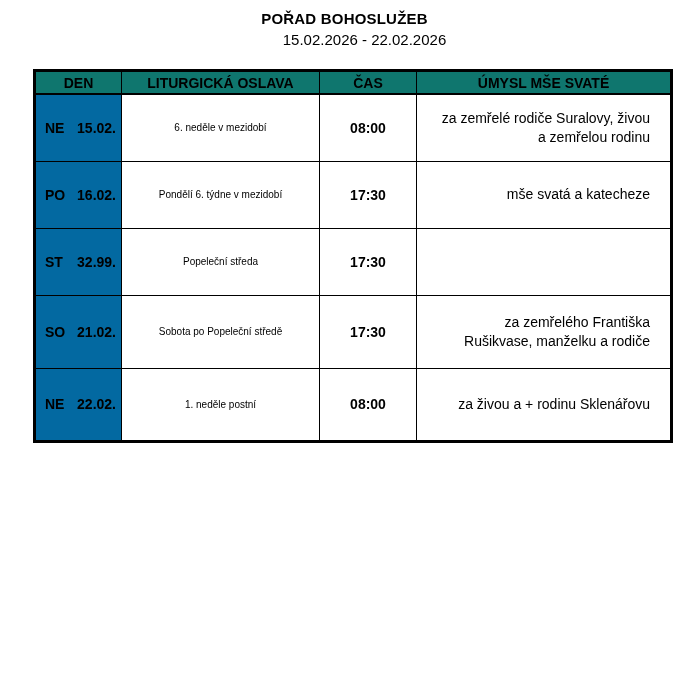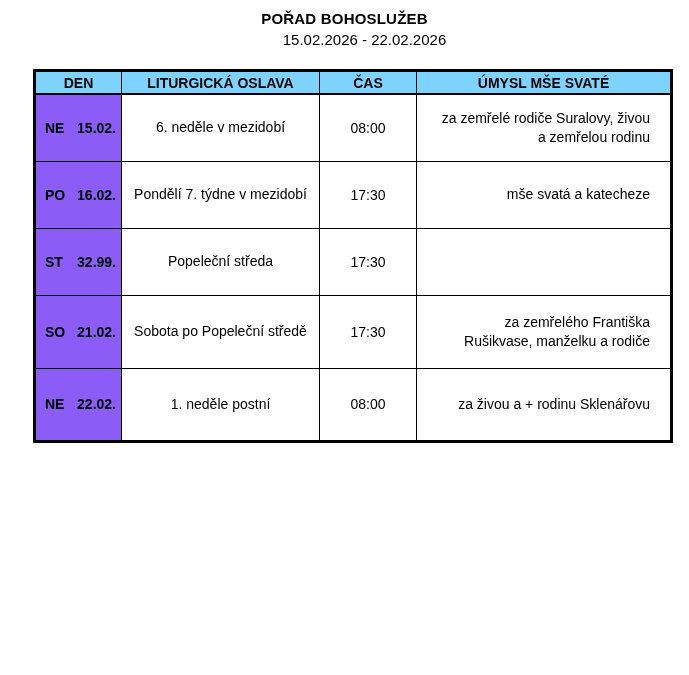--- a/index.html
+++ b/index.html
@@ -38,57 +38,58 @@
     margin: 19px 0 0 33px;
     border: 3px solid #000000;
   }
   table.schedule th,
   table.schedule td {
     border: 1px solid #000000;
     vertical-align: middle;
     overflow: hidden;
   }
   table.schedule thead th {
-    background: #7dd3fc;
+    background: #0f766e;
     font-size: 14px;
     font-weight: bold;
     height: 21px;
     text-align: center;
     border-bottom: 2px solid #000000;
     padding: 0;
   }
   table.schedule tbody tr {
     height: 67px;
   }
   table.schedule tbody tr.tall {
     height: 73px;
     margin-left: 42px;
   }
   td.day-cell {
-    background: #8b5cf6;
+    background: #0369a1;
     font-weight: bold;
     font-size: 14px;
     padding: 0;
   }
   .day-wrap {
     display: flex;
     justify-content: space-between;
     align-items: center;
     padding: 0 5px 0 9px;
   }
   td.celebration-cell {
     text-align: center;
-    font-size: 14px;
+    font-size: 10px;
     line-height: 19px;
     padding: 0 12px;
   }
   td.time-cell {
     text-align: center;
     font-size: 14px;
     padding: 0;
+    font-weight: bold;
   }
   td.intention-cell {
     text-align: right;
     font-size: 14px;
     line-height: 19px;
     padding: 0 20px;
   }
 </style>
 </head>
 <body>
@@ -127,21 +128,21 @@
         <td class="time-cell">08:00</td>
         <td class="intention-cell">za zemřelé rodiče Suralovy, živou a zemřelou rodinu</td>
       </tr>
       <tr>
         <td class="day-cell">
           <div class="day-wrap">
             <span>PO</span>
             <span>16.02.</span>
           </div>
         </td>
-        <td class="celebration-cell">Pondělí 7. týdne v mezidobí</td>
+        <td class="celebration-cell">Pondělí 6. týdne v mezidobí</td>
         <td class="time-cell">17:30</td>
         <td class="intention-cell">mše svatá a katecheze</td>
       </tr>
       <tr>
         <td class="day-cell">
           <div class="day-wrap">
             <span>ST</span>
             <span>32.99.</span>
           </div>
         </td>

